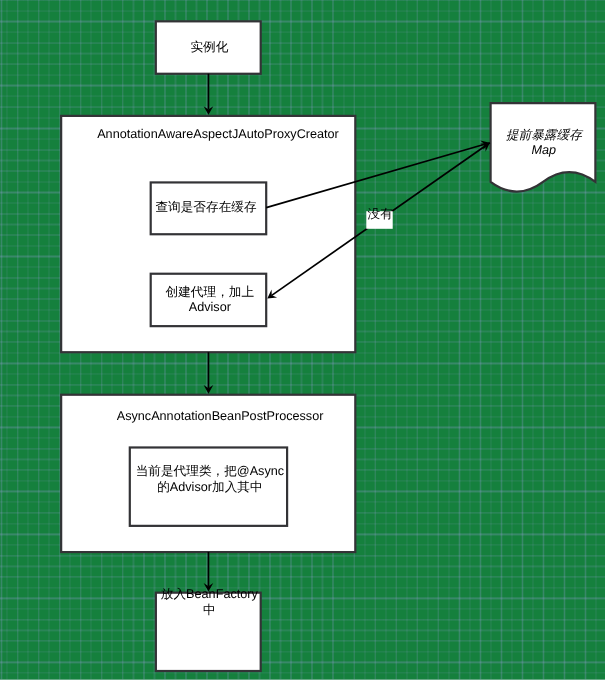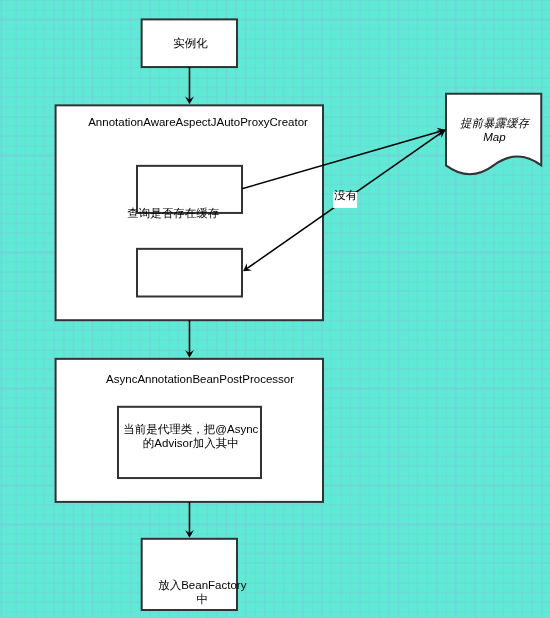--- a/index.html
+++ b/index.html
@@ -1,20 +1,20 @@
 <!DOCTYPE html>
 <html><head>
 <meta charset="utf-8">
 <style>
   html,body{margin:0;padding:0;}
   body{
     width:550px;height:618px;overflow:hidden;background:#ffffff;
     font-family:"Liberation Sans",sans-serif;
   }
-  #canvas{position:relative;width:550px;height:618px;overflow:hidden;background:#5eead4;}
+  #canvas{position:relative;width:550px;height:618px;overflow:hidden;background:#15803d;}
   #grid{position:absolute;left:0;top:0;width:550px;height:618px;
     background-image:
       repeating-linear-gradient(to right, rgba(160,160,230,.155) 0 1.2px, rgba(0,0,0,0) 1.2px 9.56px),
       repeating-linear-gradient(to right, rgba(160,160,230,.125) 0 1.2px, rgba(0,0,0,0) 1.2px 19.12px),
       repeating-linear-gradient(to bottom, rgba(160,160,230,.155) 0 1.2px, rgba(0,0,0,0) 1.2px 9.71px),
       repeating-linear-gradient(to bottom, rgba(160,160,230,.125) 0 1.2px, rgba(0,0,0,0) 1.2px 19.42px);
     background-position: 5.9px 0, 15.5px 0, 0 -0.4px, 0 -0.4px;
     filter: blur(0.45px);
   }
   .lbl{position:absolute;font-size:11.5px;line-height:13.8px;color:#000;white-space:pre;text-align:center;
@@ -50,24 +50,26 @@
       <path d="M189.50 104.35 L185.10 96.55 L189.50 99.44 L193.90 96.55 Z"></path>
       <path d="M189.50 357.85 L185.10 350.05 L189.50 352.94 L193.90 350.05 Z"></path>
       <path d="M189.50 537.80 L185.10 530.00 L189.50 532.89 L193.90 530.00 Z"></path>
       <path d="M445.30 129.80 L439.04 136.20 L440.58 131.17 L436.58 127.75 Z"></path>
       <path d="M445.30 129.80 L441.43 137.88 L441.27 132.62 L436.39 130.67 Z"></path>
       <path d="M243.00 271.30 L246.87 263.22 L247.03 268.48 L251.91 270.43 Z"></path>
     </g>
   </svg>
 
   <div class="lbl" style="left:141.8px;top:37.1px;width:97.2px;">实例化</div>
-  <div class="lbl" style="left:88.2px;top:115.9px;width:220px;text-align:left;">AnnotationAwareAspectJAutoProxyCreator</div>
-  <div class="lbl" style="left:120px;top:183.4px;width:106.5px;margin-top:24px;">查询是否存在缓存</div>
+  <div class="lbl" style="left:88.2px;top:115.9px;width:220px;text-align:center;">AnnotationAwareAspectJAutoProxyCreator</div>
+  <div class="lbl" style="left:134px;top:183.4px;width:106.5px;">查询是否存在缓存</div>
+  <div class="lbl" style="left:137.6px;top:259.9px;width:106.3px;">创建代理，加上
+Advisor</div>
   <div class="lbl" style="left:106.1px;top:372.5px;width:190px;text-align:left;">AsyncAnnotationBeanPostProcessor</div>
   <div class="lbl" style="left:118.5px;top:423.3px;width:144.6px;">当前是代理类，把@Async
 的Advisor加入其中</div>
-  <div class="lbl" style="left:142.0px;top:579px;width:96.6px;padding-left:12px;">放入BeanFactory
+  <div class="lbl" style="left:142.0px;top:535px;width:96.6px;">放入BeanFactory
 中</div>
   <div class="lbl" style="left:459.4px;top:116.9px;width:70px;font-style:italic;">提前暴露缓存
 Map</div>
   <div style="position:absolute;left:332.6px;top:191.8px;width:24.2px;height:16.6px;background:#ffffff;"></div>
   <div class="lbl" style="left:333.7px;top:189px;width:24px;">没有</div>
 </div>
 
 </body></html>

